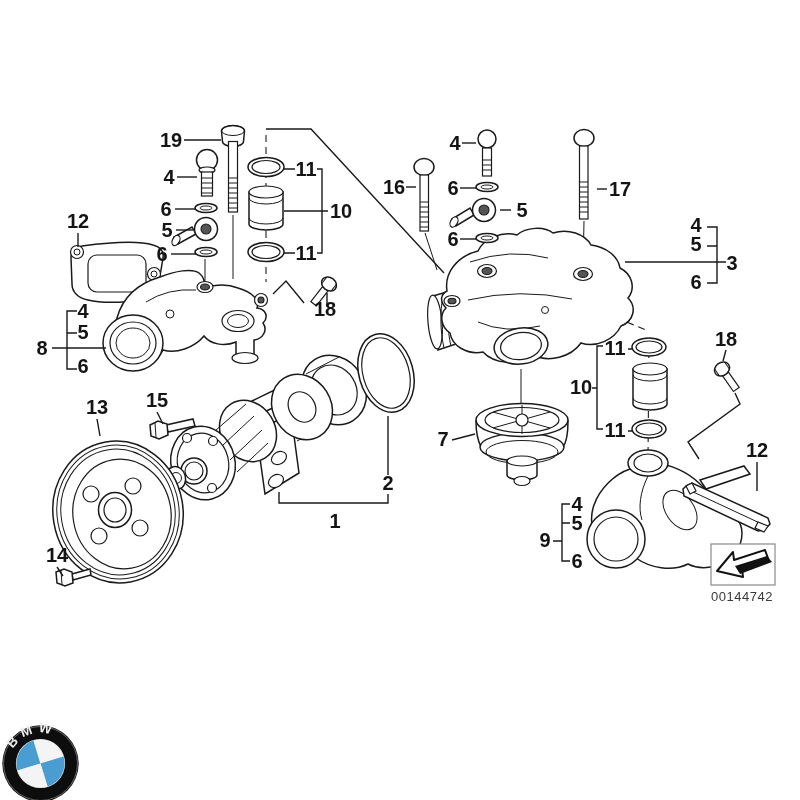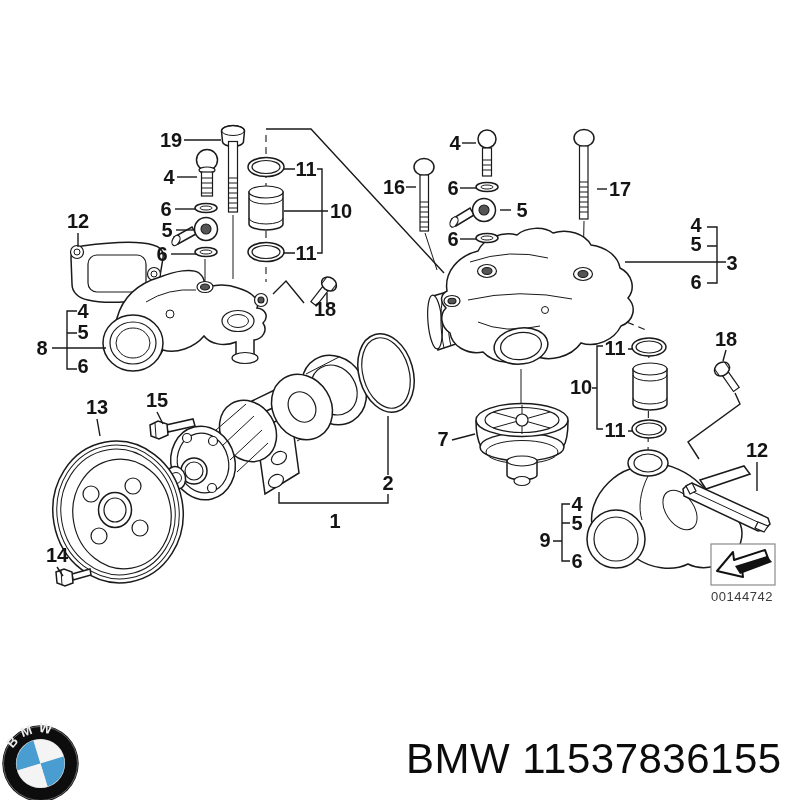--- a/index.html
+++ b/index.html
@@ -368,14 +368,13 @@
       <path d="M40.5,763.5 L64.5,763.5 A24,24 0 0 1 40.5,787.5 Z" fill="#4a9dd0"></path>
       <path d="M40.5,763.5 L40.5,787.5 A24,24 0 0 1 16.5,763.5 Z" fill="#f4f4f4"></path>
       <path id="bmwArc" d="M13.8,748.1 A30.8,30.8 0 0 1 67.2,748.1" fill="none"></path>
       <text class="bmw-letters">
         <textPath href="#bmwArc" startOffset="50%" text-anchor="middle">BMW</textPath>
       </text>
     </g>
   </g>
 </svg>
 
-<div class="part-number">BMW 11537836155</div>
 </div>
 
 </body></html>

